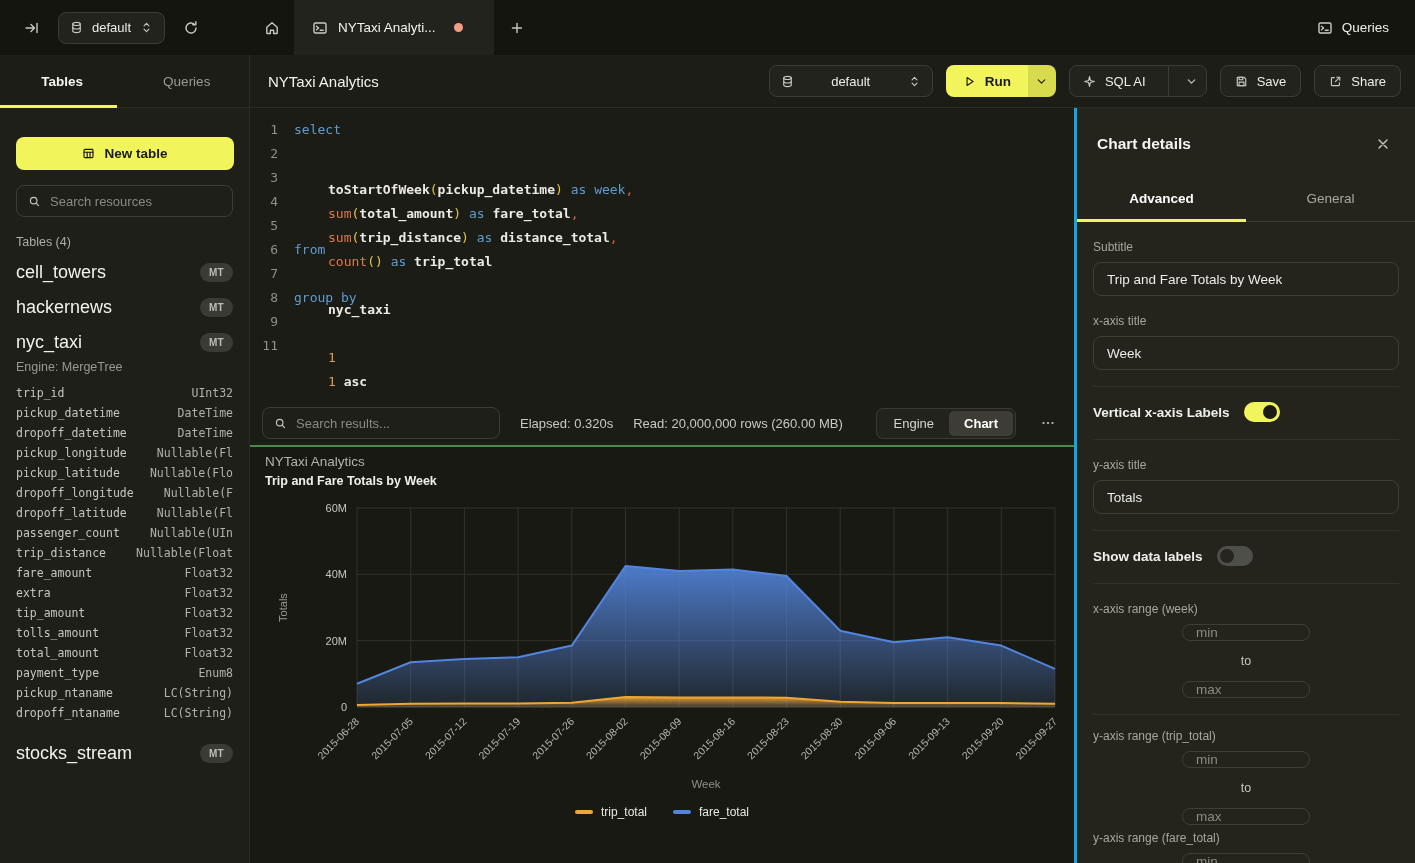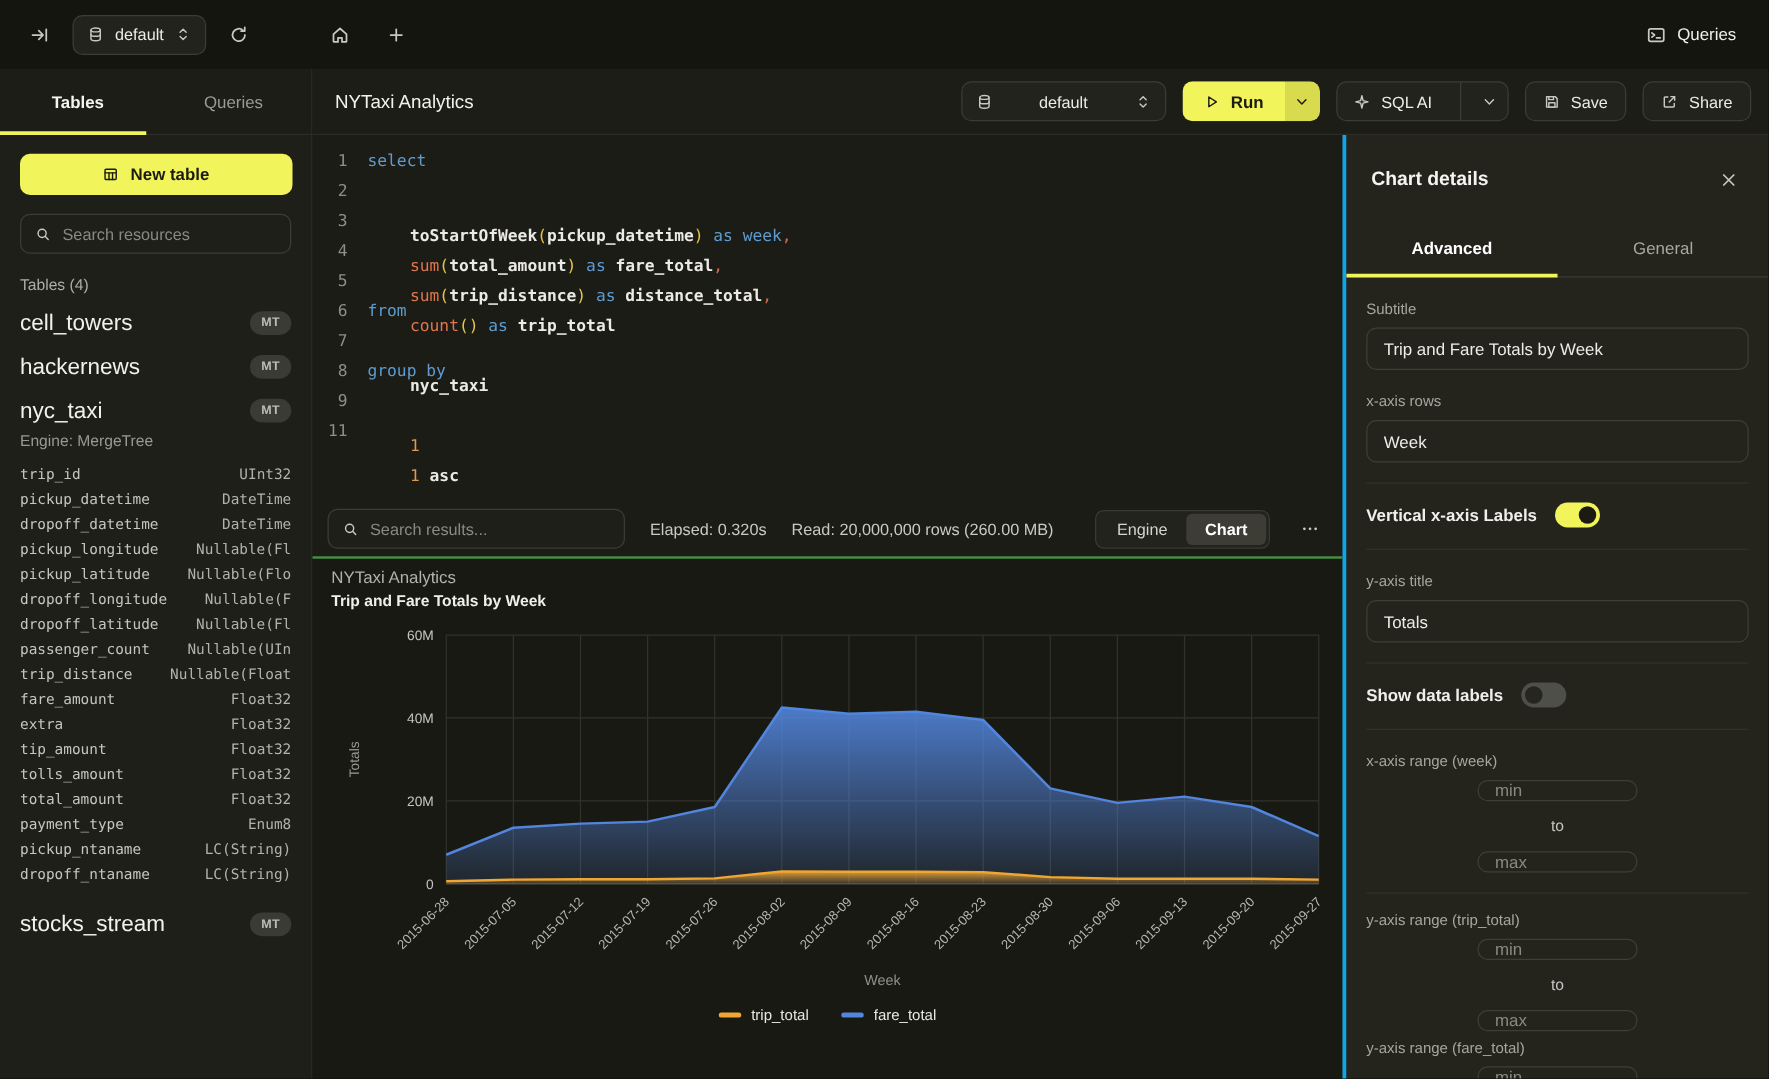--- a/index.html
+++ b/index.html
@@ -38,21 +38,21 @@
   .run-btn { display:flex; height:32px; border-radius:8px; overflow:hidden; cursor:pointer; }
   .run-main { display:flex; align-items:center; gap:9px; padding:0 17px; background:#f2f45c; color:#1b1b12; font-size:13.5px; font-weight:600; }
   .run-chev { width:28px; display:flex; align-items:center; justify-content:center; background:#d9db4e; }
   .vdiv { width:1px; height:30px; background:#3c3c36; }
   .sqlai { padding:0; }
   .sqlai .main { display:flex; align-items:center; gap:9px; padding:0 13px; }
   .sqlai .chev { width:28px; display:flex; align-items:center; justify-content:center; }
 
   
   .sidebar { position:absolute; left:0; top:108px; width:250px; height:755px; background:#1f1f19; border-right:1px solid #2c2c26; overflow:hidden; }
-  .newtable-btn { display:flex; align-items:center; justify-content:center; gap:9px; margin:15px 16px 0; width:218px; height:33px; background:#f2f45c; border:none; border-radius:8px; color:#1b1b12; font-size:13.5px; font-weight:600; cursor:pointer; font-family:inherit; }
+  .newtable-btn { display:flex; align-items:center; justify-content:center; gap:9px; margin:29px 16px 0; width:218px; height:33px; background:#f2f45c; border:none; border-radius:8px; color:#1b1b12; font-size:13.5px; font-weight:600; cursor:pointer; font-family:inherit; }
   .search-box { display:flex; align-items:center; gap:9px; margin:15px 16px 0; height:32px; padding:0 11px; border:1px solid #3c3c36; border-radius:8px; background:#1f1f19; }
   .search-box input { flex:1; background:none; border:none; outline:none; color:#ecece8; font-size:13px; font-family:inherit; }
   .search-box input::placeholder { color:#8a8a82; }
   .section-title { margin:18px 16px 6px; font-size:12.5px; color:#adada5; }
   .tbl-row { display:flex; align-items:center; justify-content:space-between; padding:7px 16px; cursor:pointer; }
   .tbl-row .tname { font-size:18px; color:#f2f2ec; font-weight:500; }
   .badge { font-size:10px; font-weight:bold; color:#bdbdb5; background:#3b3b35; border-radius:10px; padding:4px 9px; letter-spacing:.3px; }
   .engine-line { padding:0 16px 9px; font-size:12.5px; color:#99998f; }
   .col-list { padding-bottom:4px; }
   .col-row { display:flex; justify-content:space-between; height:20px; line-height:20px; padding:0 16px; font-family:"DejaVu Sans Mono",monospace; font-size:11.5px; white-space:nowrap; cursor:default; }
@@ -148,20 +148,29 @@
             <path d="M12.8 1.8v3h-3"></path>
           </svg>
       </button>
     </div>
     <div class="tab-strip">
       <button class="tab-home">
         <svg class="icon" viewBox="0 0 16 16">
             <path d="M2.8 7.3L8 2.8l5.2 4.5V13a.5.5 0 0 1-.5.5H9.6v-3.2H6.4v3.2H3.3a.5.5 0 0 1-.5-.5z"></path>
           </svg>
       </button>
+      <div class="tab">
+        <svg class="icon" viewBox="0 0 16 16">
+            <rect x="2" y="3" width="12" height="10" rx="1.5"></rect>
+            <path d="M4.5 6.3L6.6 8l-2.1 1.7"></path>
+            <line x1="8.2" y1="10.2" x2="11.2" y2="10.2"></line>
+          </svg>
+        <span class="t-label">NYTaxi Analyti...</span>
+        <span class="dot"></span>
+      </div>
       <button class="newtab">
         <svg class="icon" viewBox="0 0 16 16">
             <line x1="8" y1="3.5" x2="8" y2="12.5"></line>
             <line x1="3.5" y1="8" x2="12.5" y2="8"></line>
           </svg>
       </button>
     </div>
     <div class="tb-right">
       <button class="queries-btn">
         <svg class="icon" viewBox="0 0 16 16">
@@ -500,21 +509,21 @@
     </div>
     <div class="rp-tabs">
       <div class="rp-tab active">Advanced</div>
       <div class="rp-tab">General</div>
     </div>
     <div class="rp-body">
 
       <div class="f-label">Subtitle</div>
       <input class="f-input" value="Trip and Fare Totals by Week" style="">
 
-      <div class="f-label">x-axis rows</div>
+      <div class="f-label">x-axis title</div>
       <input class="f-input" value="Week" style="">
 
       <div class="divider"></div>
 
       <div class="toggle-row">
         <span class="t-lbl">Vertical x-axis Labels</span>
         <div class="toggle on"></div>
       </div>
 
       <div class="divider"></div>

